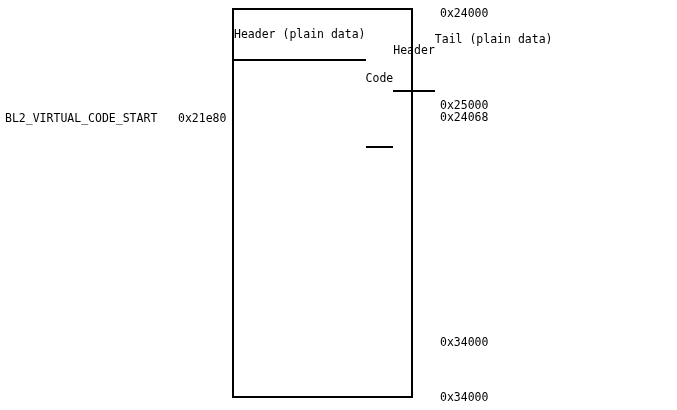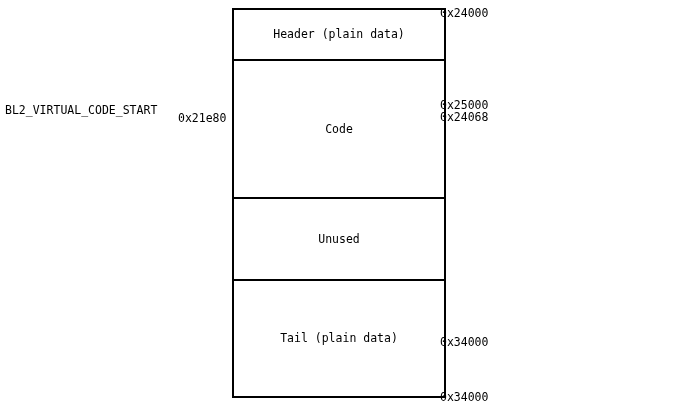--- a/index.html
+++ b/index.html
@@ -15,26 +15,26 @@
     font-family: "DejaVu Sans Mono", "Liberation Mono", monospace;
     font-size: 11.5px;
     color: #000000;
     overflow: hidden;
   }
   
   .mem-box {
     position: absolute;
     left: 232px;
     top: 8px;
-    width: 214px;
+    width: 181px;
     height: 390px;
     box-sizing: border-box;
     border: 2px solid #000000;
     display: flex;
-    flex-direction: column;
+    flex-direction: row;
     background: #ffffff;
   }
   .mem-section {
     box-sizing: border-box;
     border-bottom: 2px solid #000000;
     display: flex;
     flex-direction: column;
     align-items: center;
     justify-content: center;
     text-align: center;
@@ -65,21 +65,21 @@
     left: 508px;
     top: 6px;
     line-height: 14px;
     white-space: nowrap;
   }
 
   
   .virt-label {
     position: absolute;
     left: 5px;
-    top: 103px;
+    top: 111px;
     line-height: 14px;
     white-space: nowrap;
   }
   .virt-addr {
     position: absolute;
     left: 178px;
     top: 111px;
     line-height: 14px;
     white-space: nowrap;
   }
@@ -93,21 +93,21 @@
   <span class="virt-addr">0x21e80</span>
 
   <div class="mem-box">
     <div class="mem-section sec-header">
       <span>Header (plain data)</span>
     </div>
     <div class="mem-section sec-code">
       <span>Code</span>
     </div>
     <div class="mem-section sec-unused">
-      <span>Unused</span>
+      <span>Header</span>
     </div>
     <div class="mem-section sec-tail">
       <span>Tail (plain data)</span>
     </div>
   </div>
 
   <span class="addr addr-0">0x24000</span>
   <span class="addr addr-1">0x25000</span>
   <span class="addr addr-2">0x24068</span>
   <span class="addr addr-3">0x34000</span>

